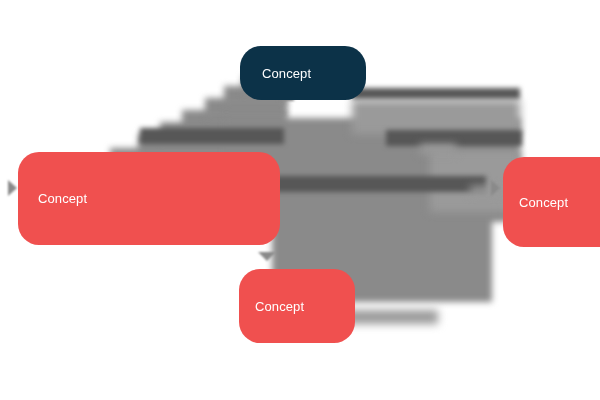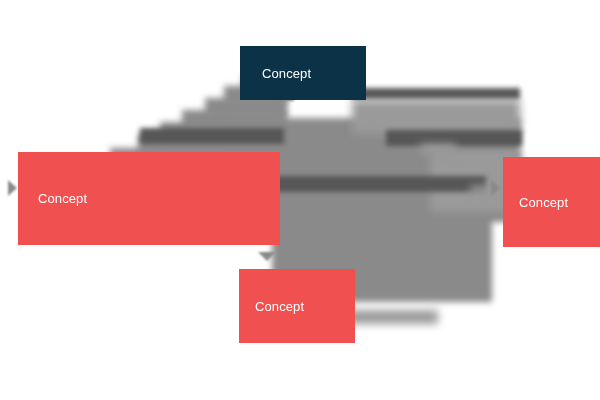--- a/index.html
+++ b/index.html
@@ -43,21 +43,21 @@
   }
   .blob-soft {
     position: absolute;
     background: #9a9a9a;
     filter: blur(4px);
   }
 
   
   .node {
     position: absolute;
-    border-radius: 0;
+    border-radius: 21px;
     display: flex;
     align-items: center;
     box-sizing: border-box;
   }
   .node-label {
     color: #ffffff;
     font-size: 13px;
     font-family: "Liberation Sans", sans-serif;
     letter-spacing: 0.1px;
     white-space: nowrap;

